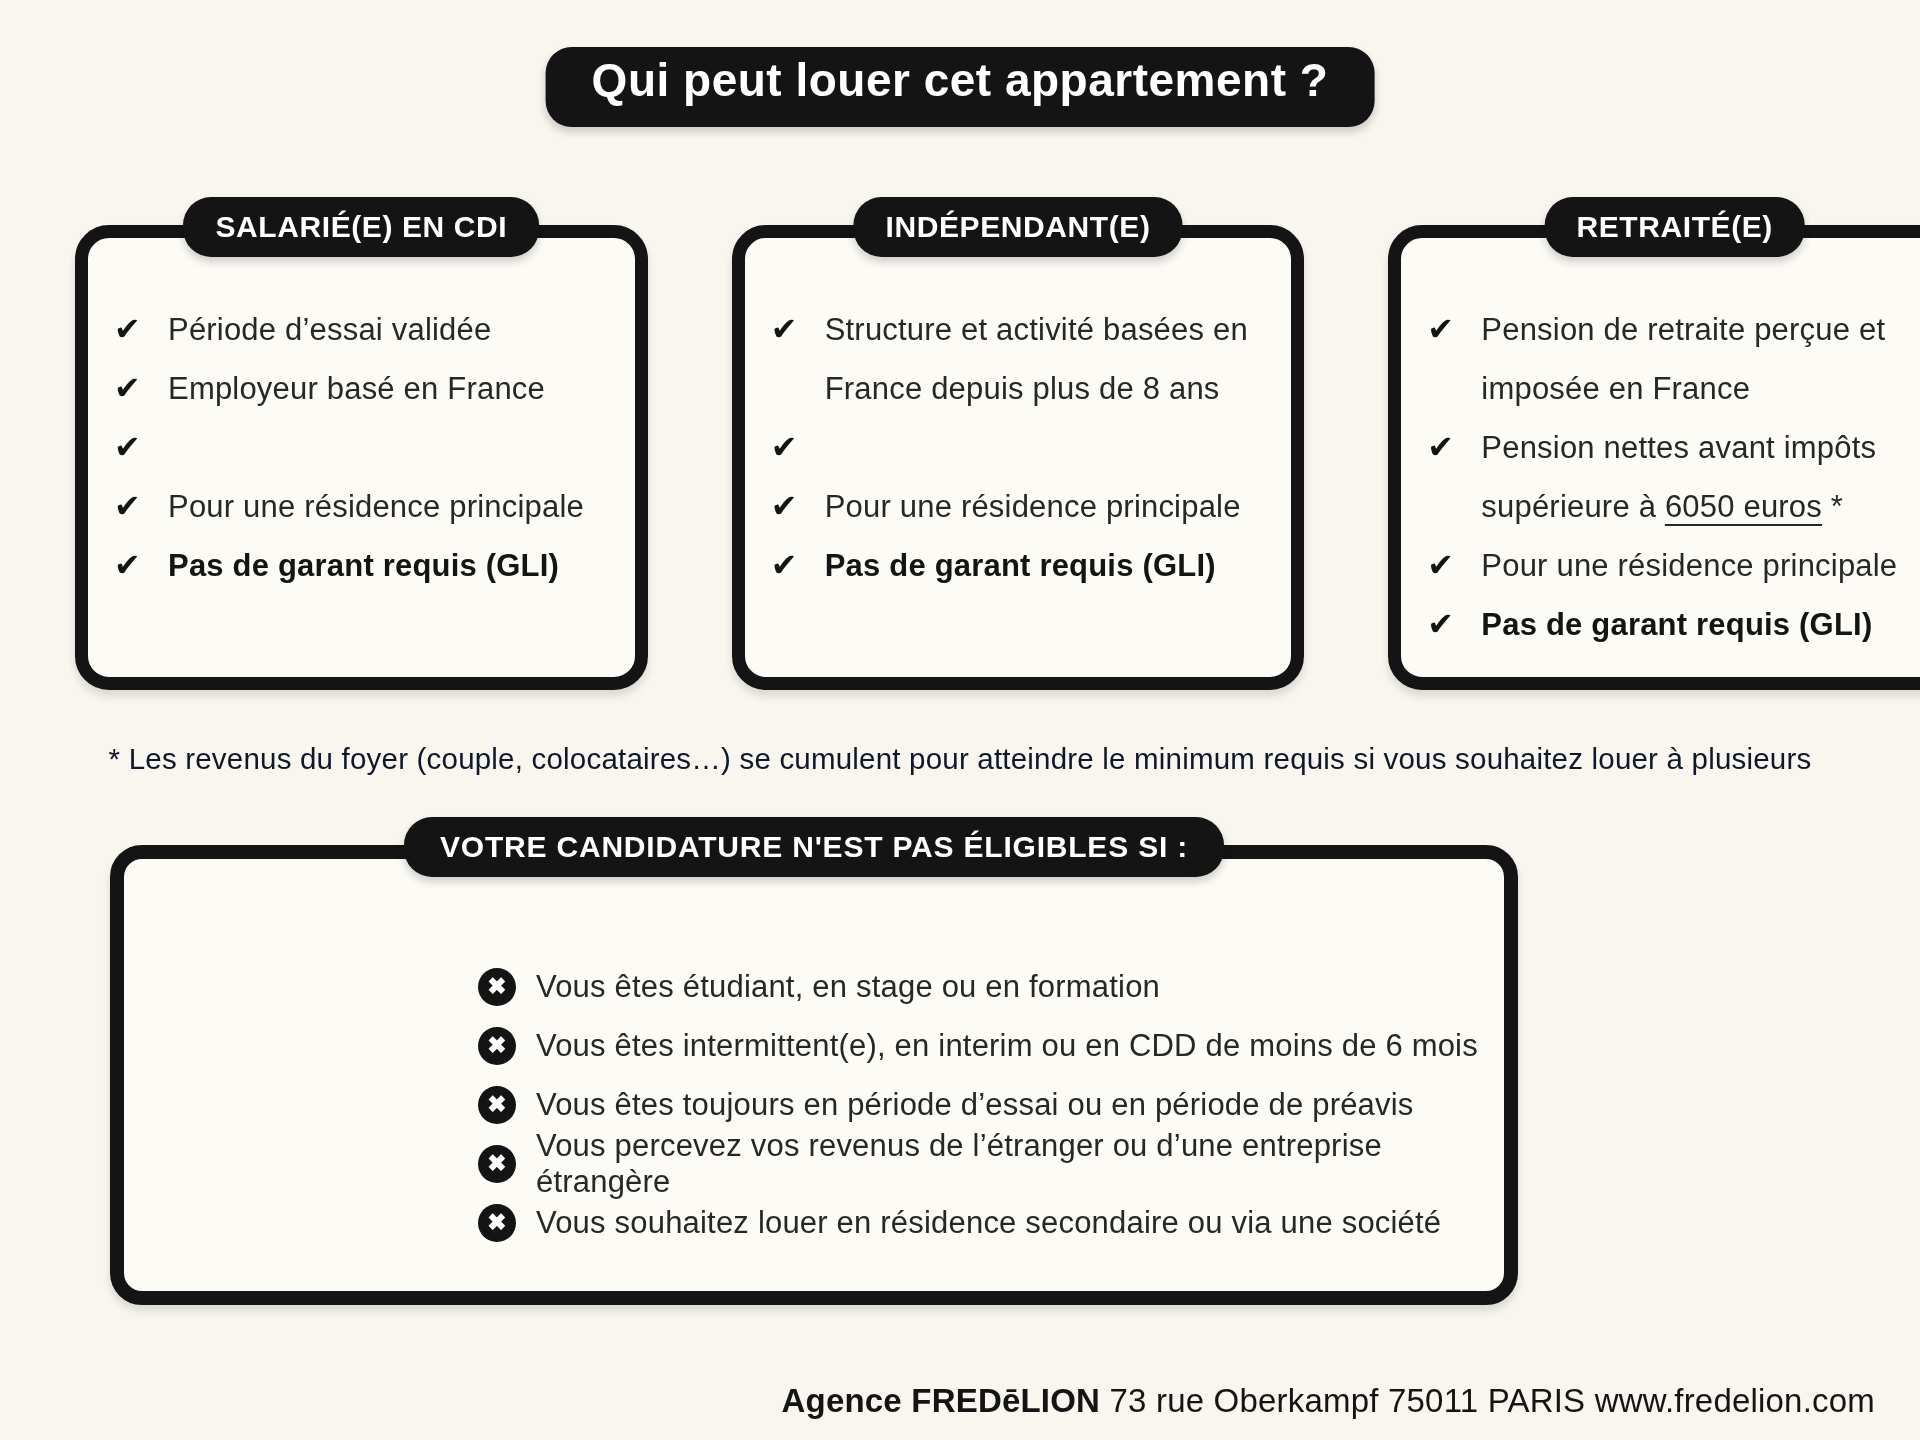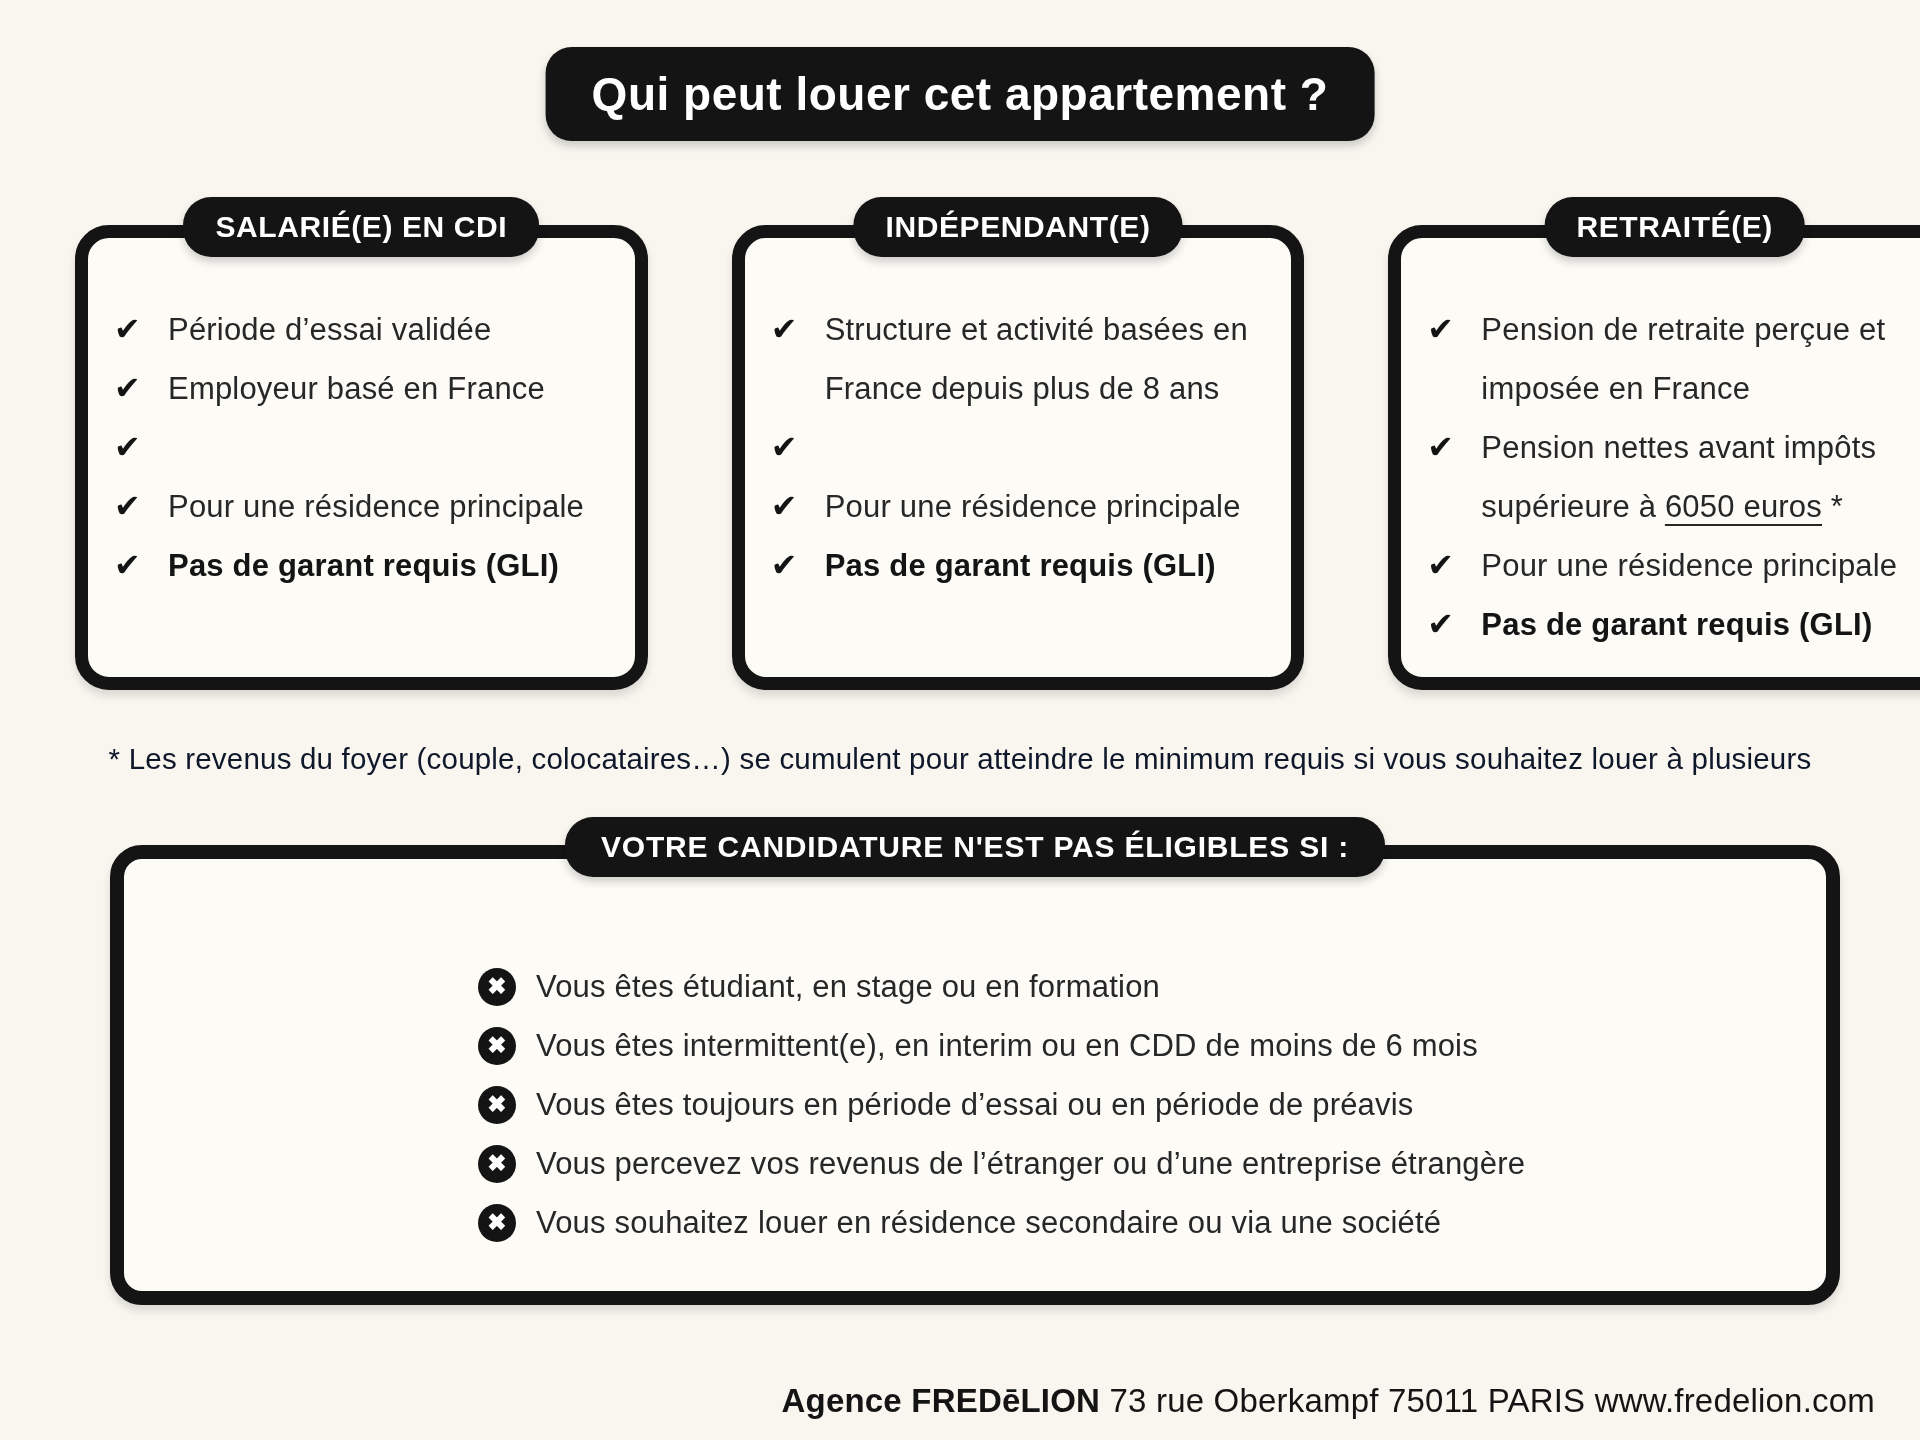--- a/index.html
+++ b/index.html
@@ -8,21 +8,21 @@
     position:relative; width:1920px; height:1440px;
     background:#f8f6ef; overflow:hidden;
   }
   .pill {
     background:#141414; color:#ffffff; font-weight:700;
     border-radius:28px; white-space:nowrap;
     box-shadow:0 5px 9px rgba(0,0,0,0.18);
   }
   .title-pill {
     position:absolute; top:47px; left:50%; transform:translateX(-50%);
-    font-size:46px; padding:20px 46px 20px; border-radius:26px;
+    font-size:46px; padding:6px 46px 20px; border-radius:26px;
     letter-spacing:0.5px;
   }
   .cards-row {
     position:absolute; top:225px; left:75px; width:1886px;
     display:flex; gap:84px;
   }
   .card {
     position:relative; flex:1; height:465px; box-sizing:border-box;
     border:13px solid #141414; border-radius:34px;
     background:#fcfbf6; box-shadow:0 6px 8px rgba(0,0,0,0.12);
@@ -38,21 +38,21 @@
     color:#141414; text-align:left;
   }
   .cline { font-size:31px; line-height:59px; color:#272727; letter-spacing:0.2px; }
   .citem.bold .cline { font-weight:700; color:#141414; }
   .ul { text-decoration:underline; text-underline-offset:7px; text-decoration-thickness:2px; }
   .footnote {
     position:absolute; top:742px; left:0; width:100%; text-align:center;
     font-size:29.5px; color:#0f172a; letter-spacing:0.2px;
   }
   .bigbox {
-    position:absolute; left:110px; top:845px; width:1730px; height:460px;
+    position:absolute; left:110px; top:845px; width:1408px; height:460px;
     box-sizing:border-box; border:14px solid #141414; border-radius:32px;
     background:#fcfbf6; box-shadow:0 6px 8px rgba(0,0,0,0.12);
   }
   .bigbox-pill {
     position:absolute; top:-42px; left:50%; transform:translateX(-50%);
     font-size:30px; padding:13px 36px; letter-spacing:0.8px;
   }
   .x-list { margin:98px 0 0 354px; }
   .xitem { display:flex; align-items:center; gap:20px; height:59px; }
   .xicon {

